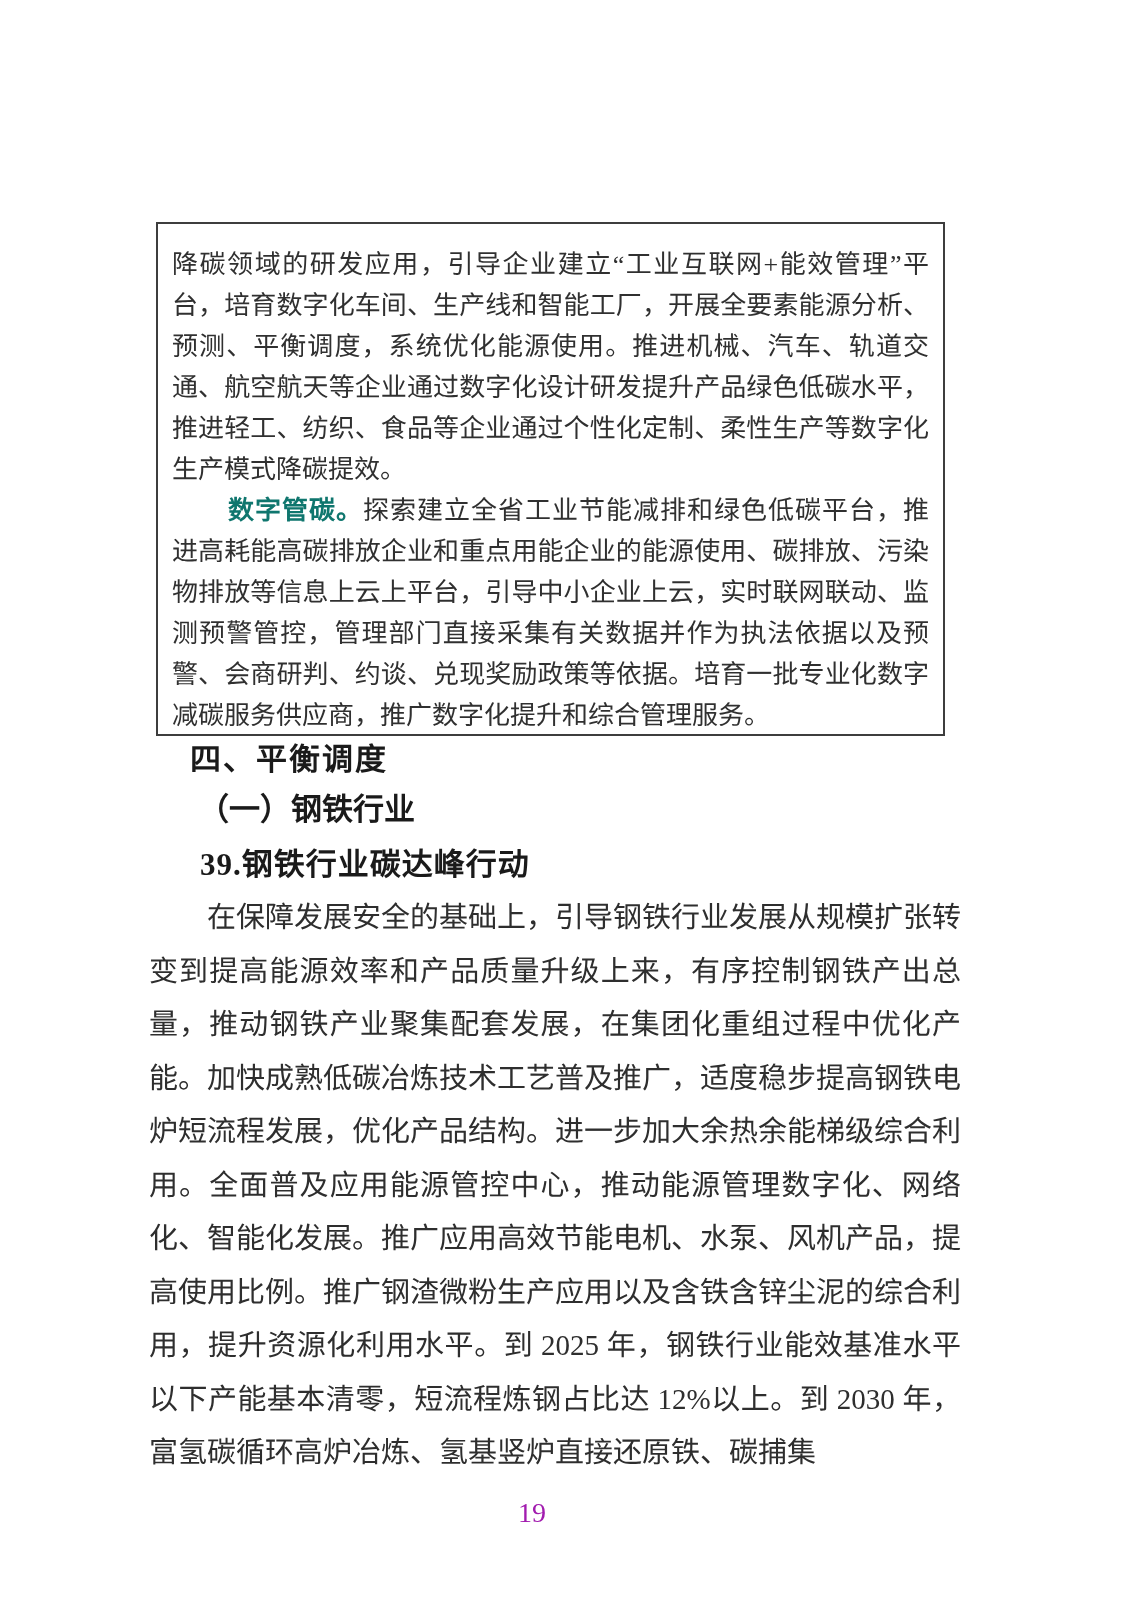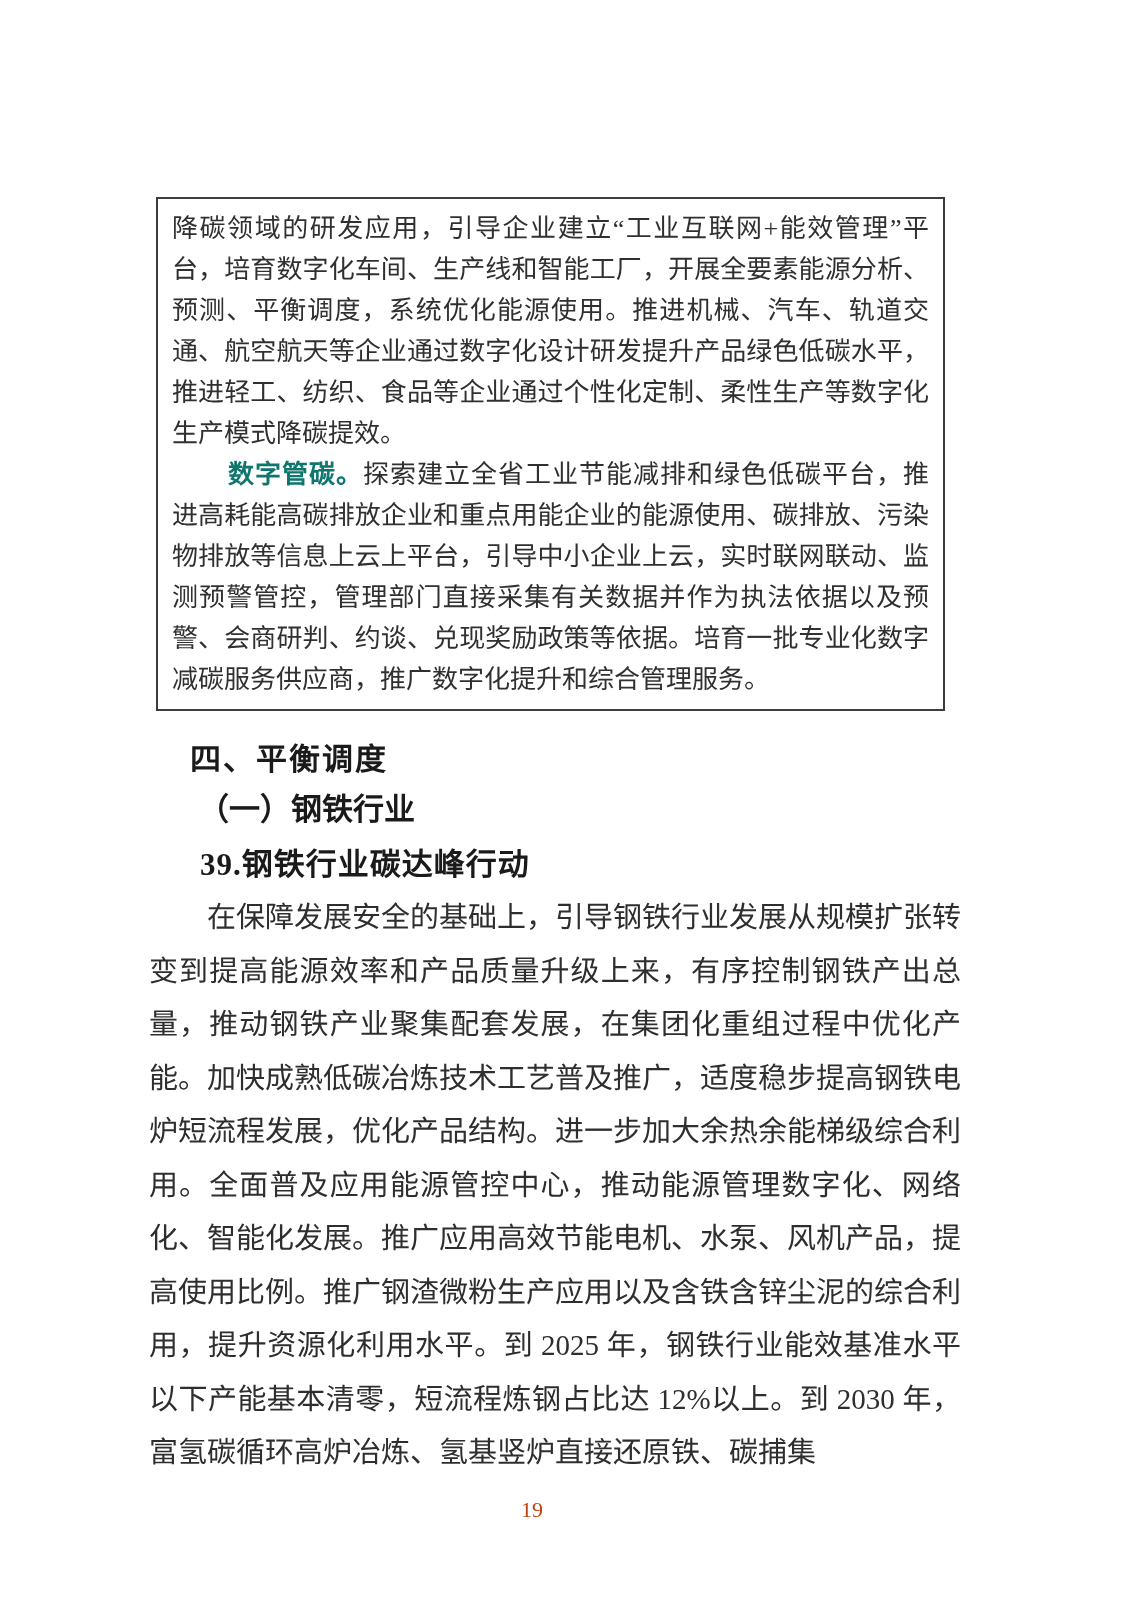--- a/index.html
+++ b/index.html
@@ -14,26 +14,26 @@
     margin: 0 auto;
     background: #ffffff;
     font-family: "Liberation Serif", serif;
     color: #2e2e2e;
     overflow: hidden;
   }
   
   .note-box {
     position: absolute;
     left: 156px;
-    top: 197px;
+    top: 222px;
     width: 789px;
     height: 514px;
     box-sizing: border-box;
     border: 2px solid #3d3d3d;
-    padding: 9px 14px 8px 14px;
+    padding: 20px 14px 8px 14px;
     overflow: hidden;
   }
   .note-box p {
     margin: 0;
     font-size: 26px;
     line-height: 41px;
     text-align: justify;
     text-justify: inter-character;
     color: #303030;
   }
@@ -87,22 +87,22 @@
     margin: 12px;
   }
 
   
   .page-number {
     position: absolute;
     left: 137px;
     top: 1497px;
     width: 790px;
     text-align: center;
-    font-size: 22px;
-    color: #c2410c;
+    font-size: 28px;
+    color: #a21caf;
   }
 </style>
 </head>
 <body>
 
 <div class="page">
 
   <div class="note-box">
     <p>降碳领域的研发应用，引导企业建立“工业互联网+能效管理”平台，培育数字化车间、生产线和智能工厂，开展全要素能源分析、预测、平衡调度，系统优化能源使用。推进机械、汽车、轨道交通、航空航天等企业通过数字化设计研发提升产品绿色低碳水平，推进轻工、纺织、食品等企业通过个性化定制、柔性生产等数字化生产模式降碳提效。</p>
     <p class="indent2"><span class="note-lead">数字管碳。</span><span>探索建立全省工业节能减排和绿色低碳平台，推进高耗能高碳排放企业和重点用能企业的能源使用、碳排放、污染物排放等信息上云上平台，引导中小企业上云，实时联网联动、监测预警管控，管理部门直接采集有关数据并作为执法依据以及预警、会商研判、约谈、兑现奖励政策等依据。培育一批专业化数字减碳服务供应商，推广数字化提升和综合管理服务。</span></p>

